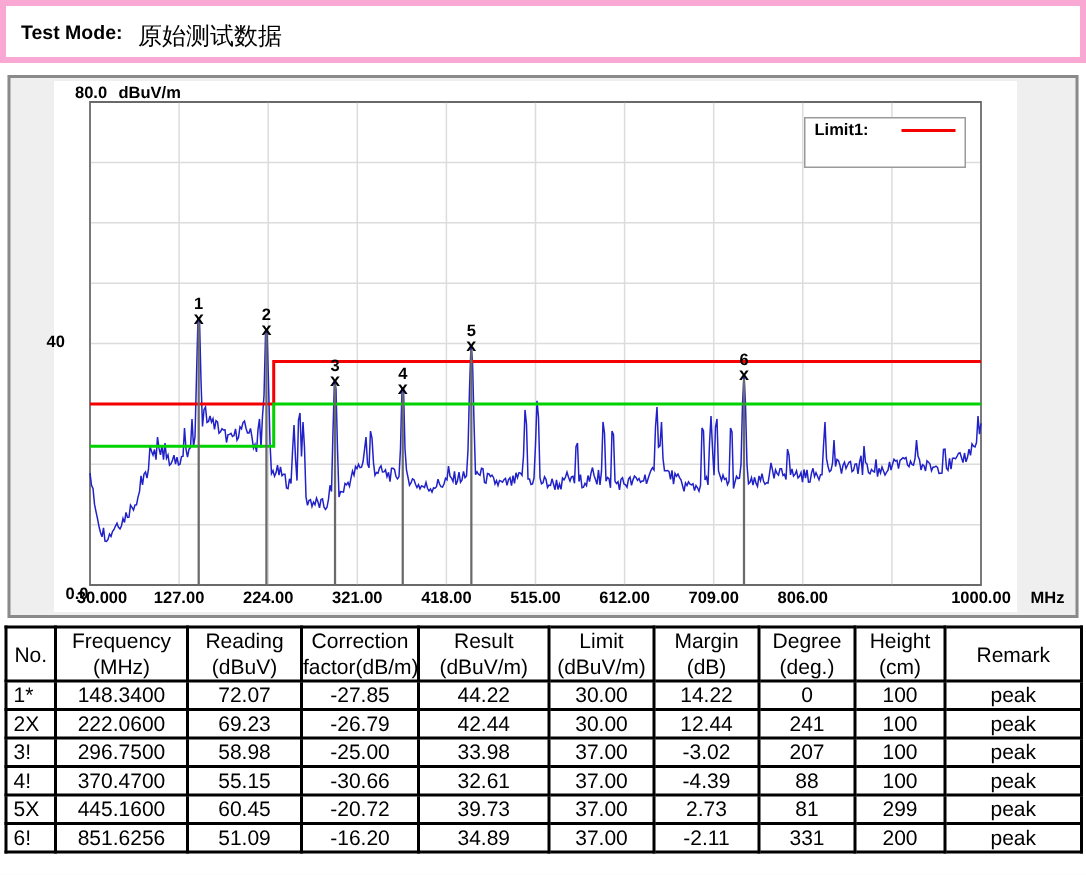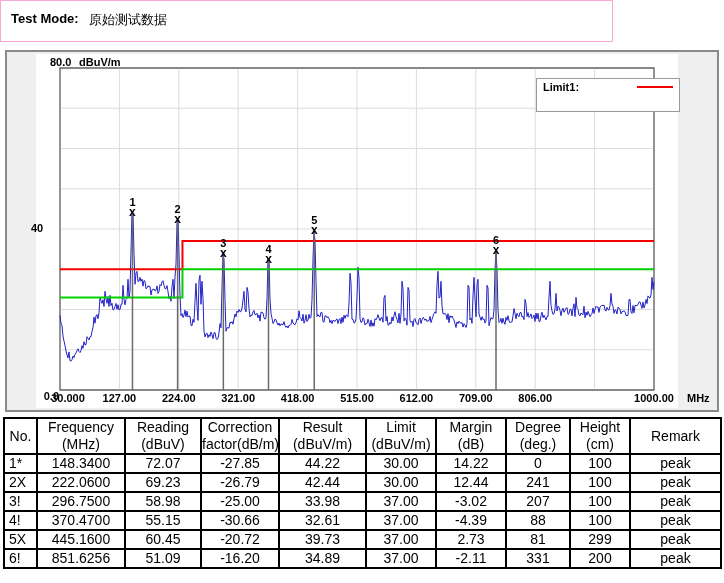--- a/index.html
+++ b/index.html
@@ -2,39 +2,39 @@
 <html><head>
 <meta charset="utf-8">
 <style>
   html,body{margin:0;padding:0;background:#fff;}
   #page{
     position:relative;width:724px;height:583px;background:#fff;overflow:hidden;
     font-family:"Liberation Sans","DejaVu Sans",sans-serif;color:#000;
   }
   
   #header-box{
-    position:absolute;left:0;top:0;width:613px;height:42px;
-    border:1px solid #f9a8d4;box-sizing:border-box;background:#fff;
+    position:absolute;left:0;top:0;width:724px;height:42px;
+    border:4px solid #f9a8d4;box-sizing:border-box;background:#fff;
   }
   #test-mode-label{position:absolute;left:10px;top:10px;font-size:13px;font-weight:bold;}
-  #test-mode-value{position:absolute;left:88px;top:10px;font-size:13px;}
+  #test-mode-value{position:absolute;left:88px;top:10px;font-size:16px;}
   
   #chart-panel{
     position:absolute;left:5px;top:50px;width:714px;height:362px;
     border:2px solid #8a8a8a;box-sizing:border-box;background:#efefef;
   }
   #plot-svg{position:absolute;left:0;top:0;}
   .axis-label{position:absolute;font-size:11px;font-weight:bold;line-height:12px;}
   #y-max-label{left:31px;top:4px;padding-left:12px;}
   #y-unit-label{left:72px;top:4px;}
   #y-mid-label{left:24px;top:170px;width:28px;text-align:left;}
   #y-min-label{left:24px;top:338px;width:28px;text-align:right;}
   
   #legend{
-    position:absolute;left:529px;top:26px;width:144px;height:34px;
+    position:absolute;left:529px;top:26px;width:108px;height:34px;
     background:#fff;border:1px solid #9a9a9a;box-sizing:border-box;
   }
   .legend-row{display:flex;align-items:center;height:16px;padding:0 6px;}
   .legend-row span.lg-label{font-size:11px;font-weight:bold;flex:1;}
   .lg-swatch{width:36px;height:2px;}
   
   #results-table{
     position:absolute;left:3px;top:417px;width:717px;
     border-collapse:collapse;table-layout:fixed;
     font-size:14px;

